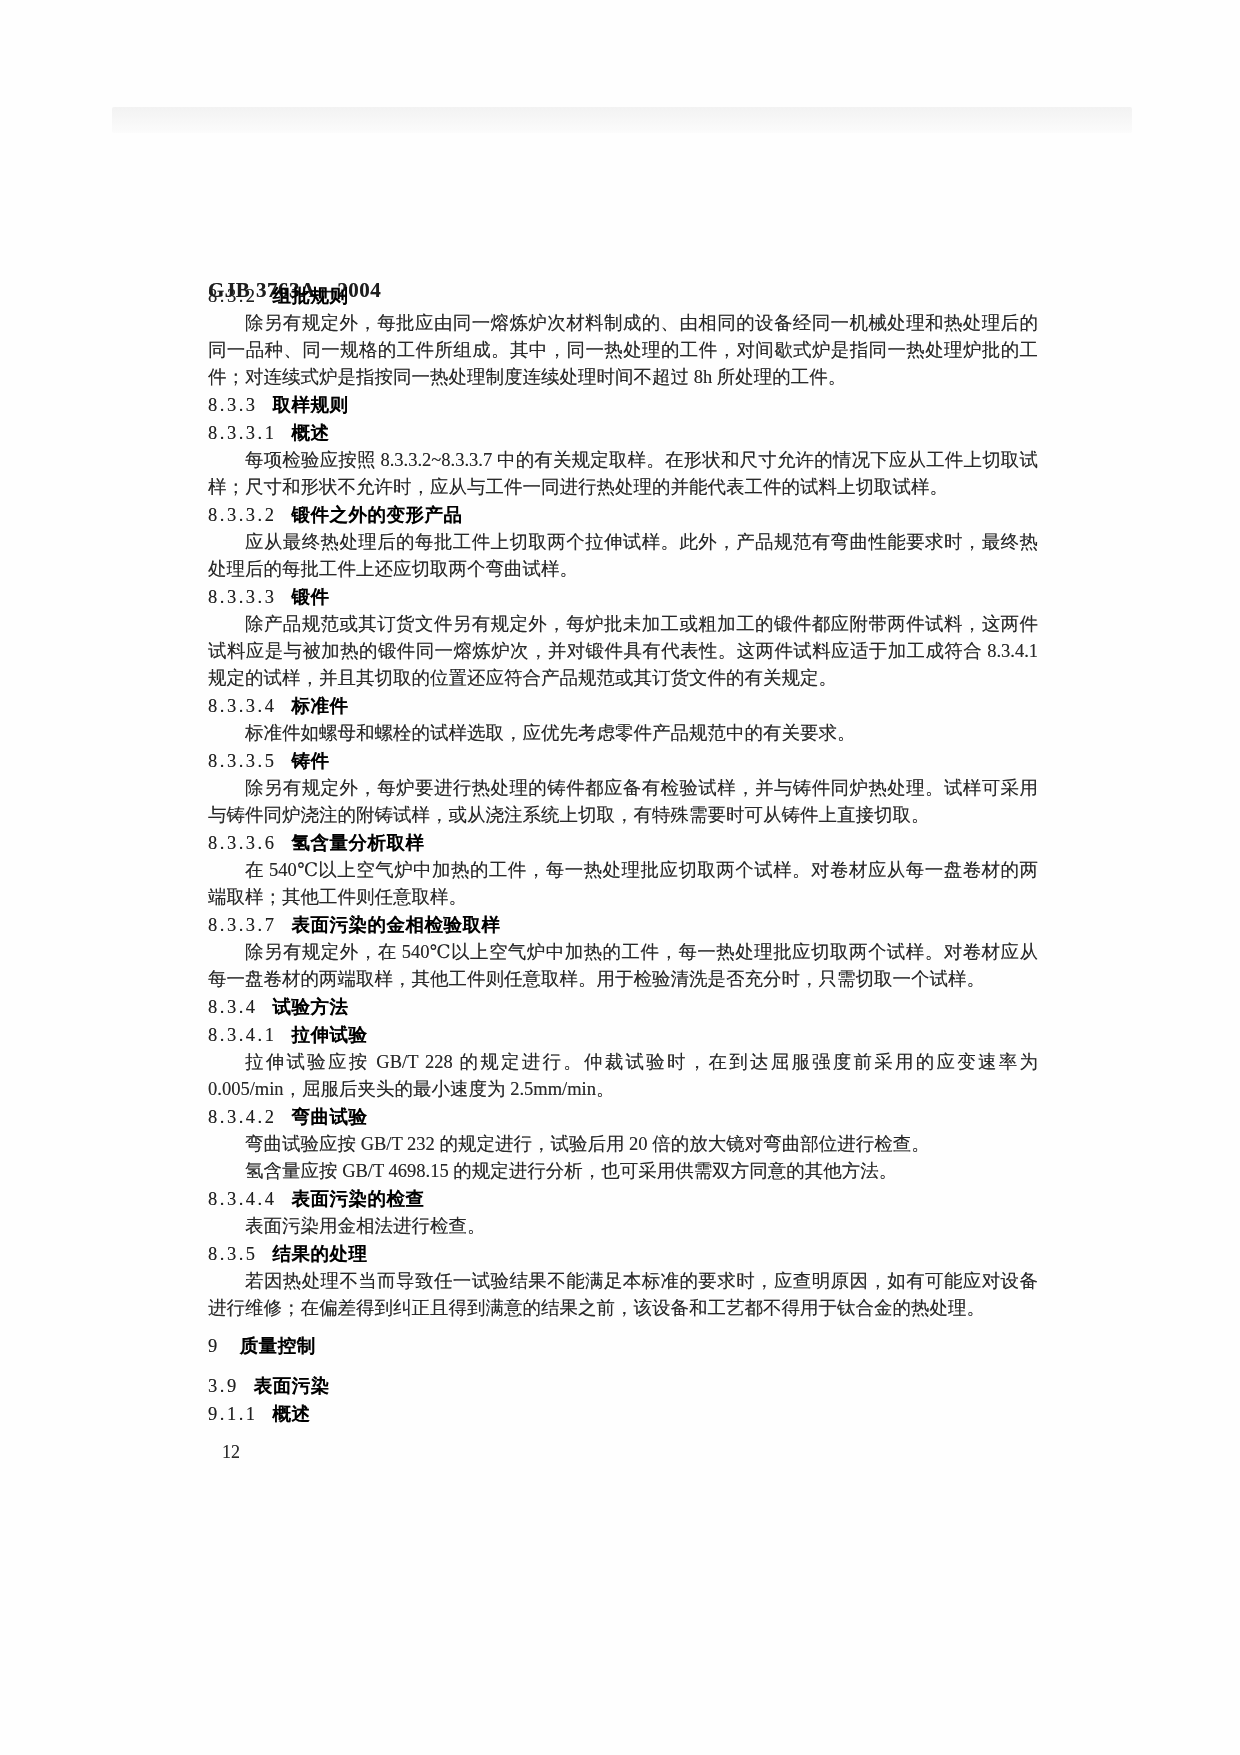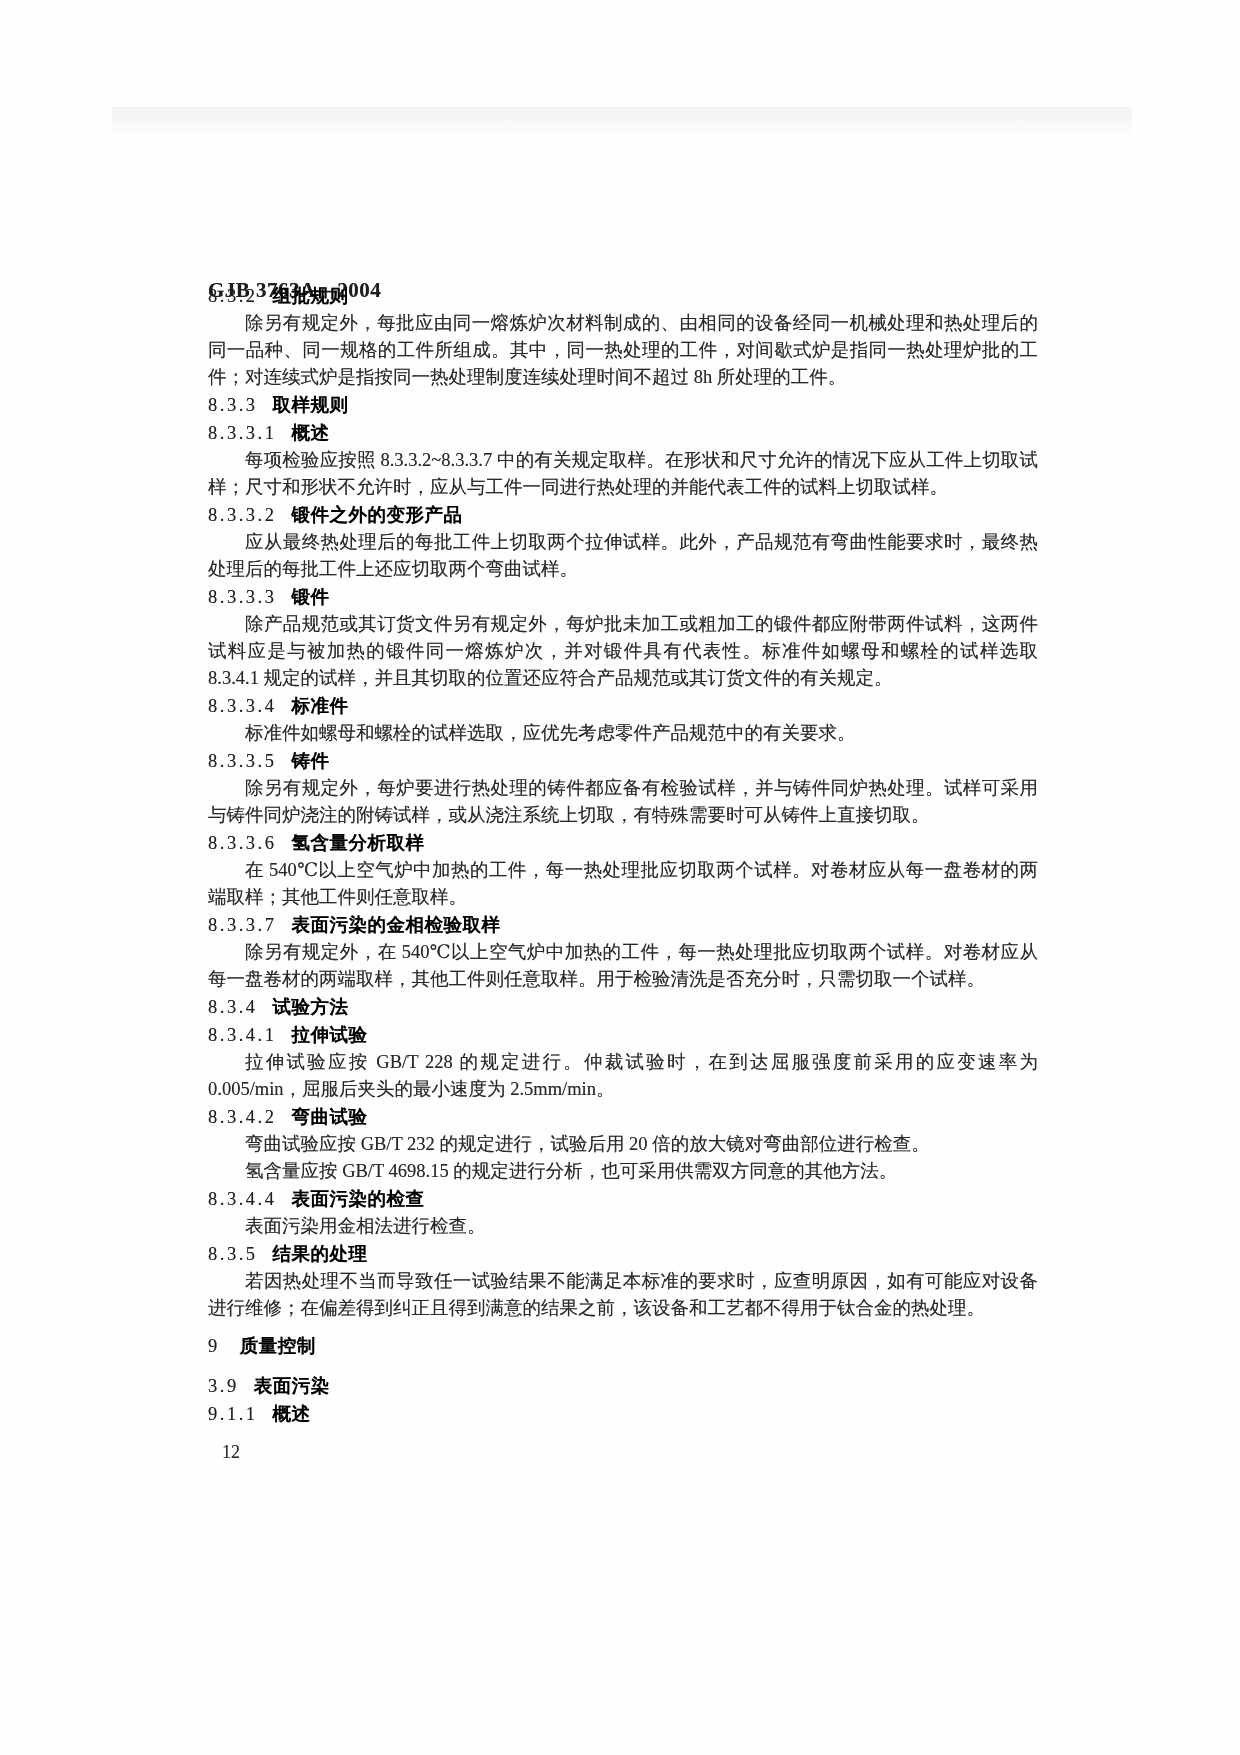--- a/index.html
+++ b/index.html
@@ -89,21 +89,21 @@
   <div class="doc-header">GJB 3763A—2004</div>
   <div class="doc-body" id="doc-body">
       <div class="heading lvl3"><span class="sec-num">8.3.2</span><span class="sec-title">组批规则</span></div>
       <p class="para">除另有规定外，每批应由同一熔炼炉次材料制成的、由相同的设备经同一机械处理和热处理后的同一品种、同一规格的工件所组成。其中，同一热处理的工件，对间歇式炉是指同一热处理炉批的工件；对连续式炉是指按同一热处理制度连续处理时间不超过 8h 所处理的工件。</p>
       <div class="heading lvl3"><span class="sec-num">8.3.3</span><span class="sec-title">取样规则</span></div>
       <div class="heading lvl3"><span class="sec-num">8.3.3.1</span><span class="sec-title">概述</span></div>
       <p class="para">每项检验应按照 8.3.3.2~8.3.3.7 中的有关规定取样。在形状和尺寸允许的情况下应从工件上切取试样；尺寸和形状不允许时，应从与工件一同进行热处理的并能代表工件的试料上切取试样。</p>
       <div class="heading lvl3"><span class="sec-num">8.3.3.2</span><span class="sec-title">锻件之外的变形产品</span></div>
       <p class="para">应从最终热处理后的每批工件上切取两个拉伸试样。此外，产品规范有弯曲性能要求时，最终热处理后的每批工件上还应切取两个弯曲试样。</p>
       <div class="heading lvl3"><span class="sec-num">8.3.3.3</span><span class="sec-title">锻件</span></div>
-      <p class="para">除产品规范或其订货文件另有规定外，每炉批未加工或粗加工的锻件都应附带两件试料，这两件试料应是与被加热的锻件同一熔炼炉次，并对锻件具有代表性。标准件如螺母和螺栓的试样选取 8.3.4.1 规定的试样，并且其切取的位置还应符合产品规范或其订货文件的有关规定。</p>
+      <p class="para">除产品规范或其订货文件另有规定外，每炉批未加工或粗加工的锻件都应附带两件试料，这两件试料应是与被加热的锻件同一熔炼炉次，并对锻件具有代表性。这两件试料应适于加工成符合 8.3.4.1 规定的试样，并且其切取的位置还应符合产品规范或其订货文件的有关规定。</p>
       <div class="heading lvl3"><span class="sec-num">8.3.3.4</span><span class="sec-title">标准件</span></div>
       <p class="para">标准件如螺母和螺栓的试样选取，应优先考虑零件产品规范中的有关要求。</p>
       <div class="heading lvl3"><span class="sec-num">8.3.3.5</span><span class="sec-title">铸件</span></div>
       <p class="para">除另有规定外，每炉要进行热处理的铸件都应备有检验试样，并与铸件同炉热处理。试样可采用与铸件同炉浇注的附铸试样，或从浇注系统上切取，有特殊需要时可从铸件上直接切取。</p>
       <div class="heading lvl3"><span class="sec-num">8.3.3.6</span><span class="sec-title">氢含量分析取样</span></div>
       <p class="para">在 540℃以上空气炉中加热的工件，每一热处理批应切取两个试样。对卷材应从每一盘卷材的两端取样；其他工件则任意取样。</p>
       <div class="heading lvl3"><span class="sec-num">8.3.3.7</span><span class="sec-title">表面污染的金相检验取样</span></div>
       <p class="para">除另有规定外，在 540℃以上空气炉中加热的工件，每一热处理批应切取两个试样。对卷材应从每一盘卷材的两端取样，其他工件则任意取样。用于检验清洗是否充分时，只需切取一个试样。</p>
       <div class="heading lvl3"><span class="sec-num">8.3.4</span><span class="sec-title">试验方法</span></div>
       <div class="heading lvl3"><span class="sec-num">8.3.4.1</span><span class="sec-title">拉伸试验</span></div>

